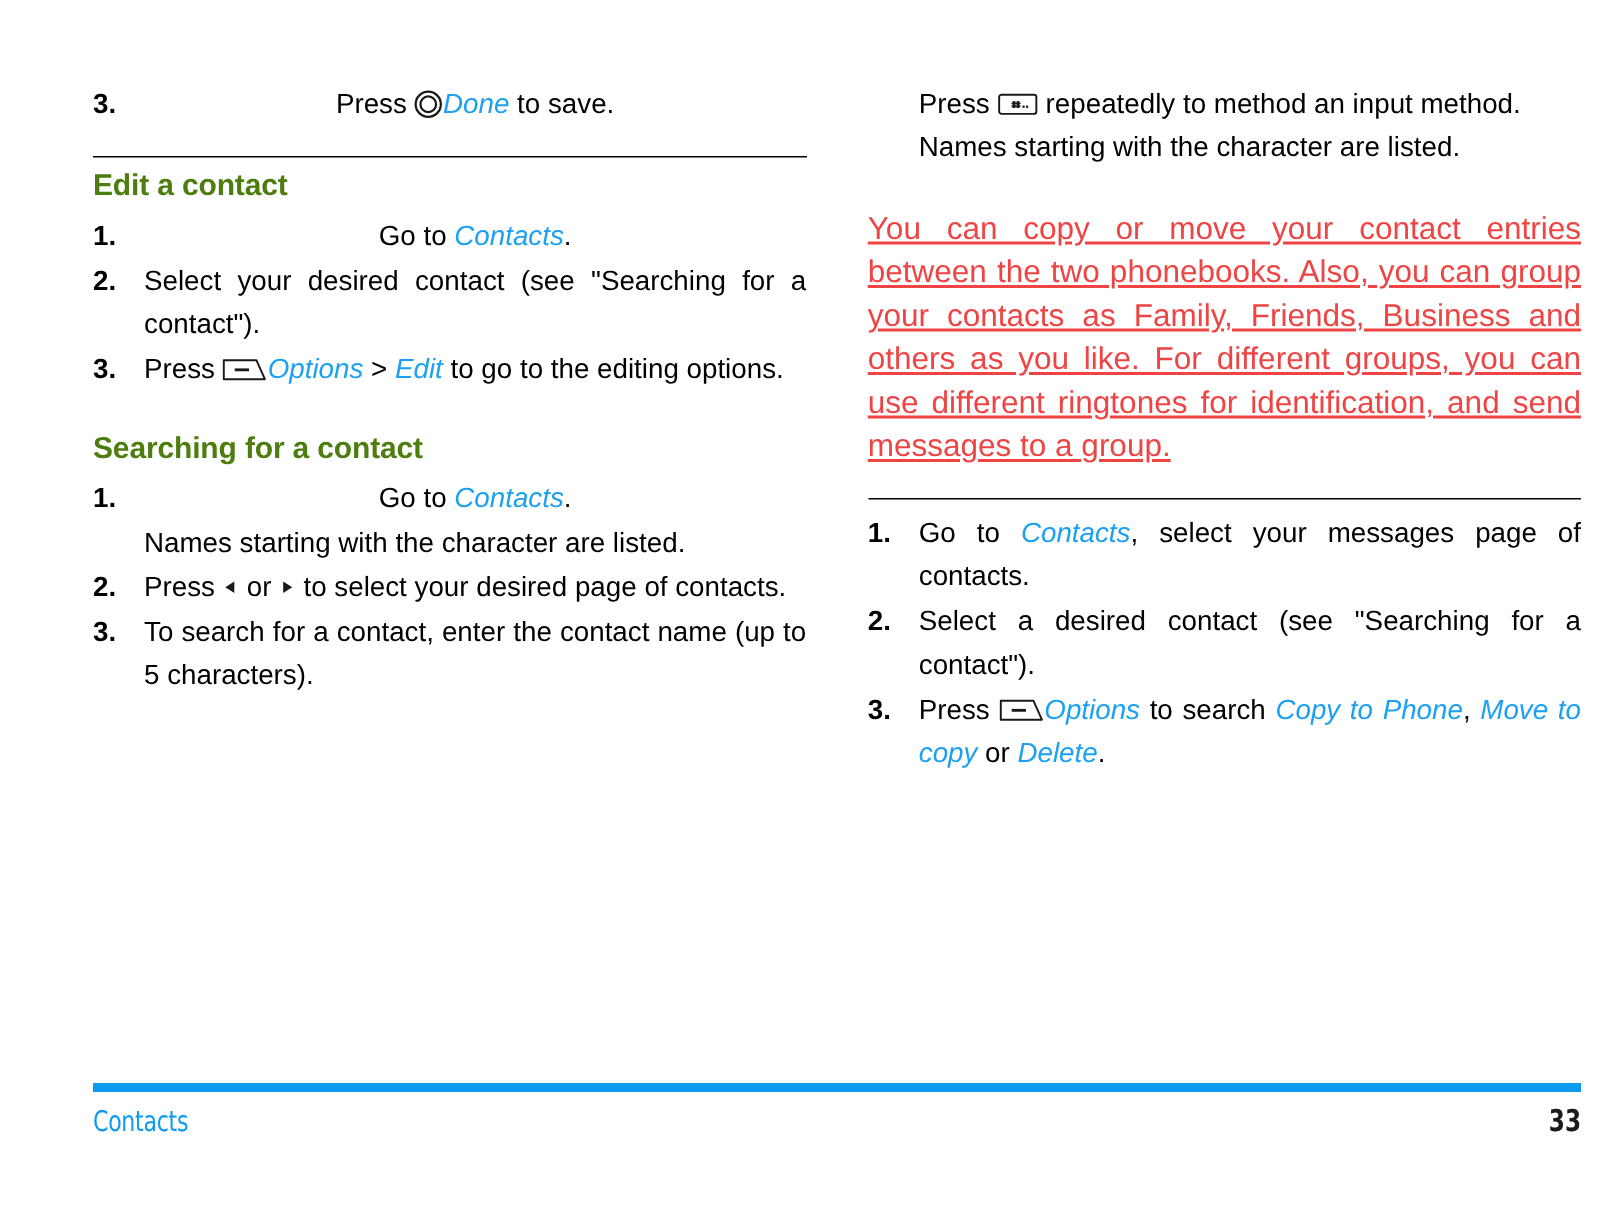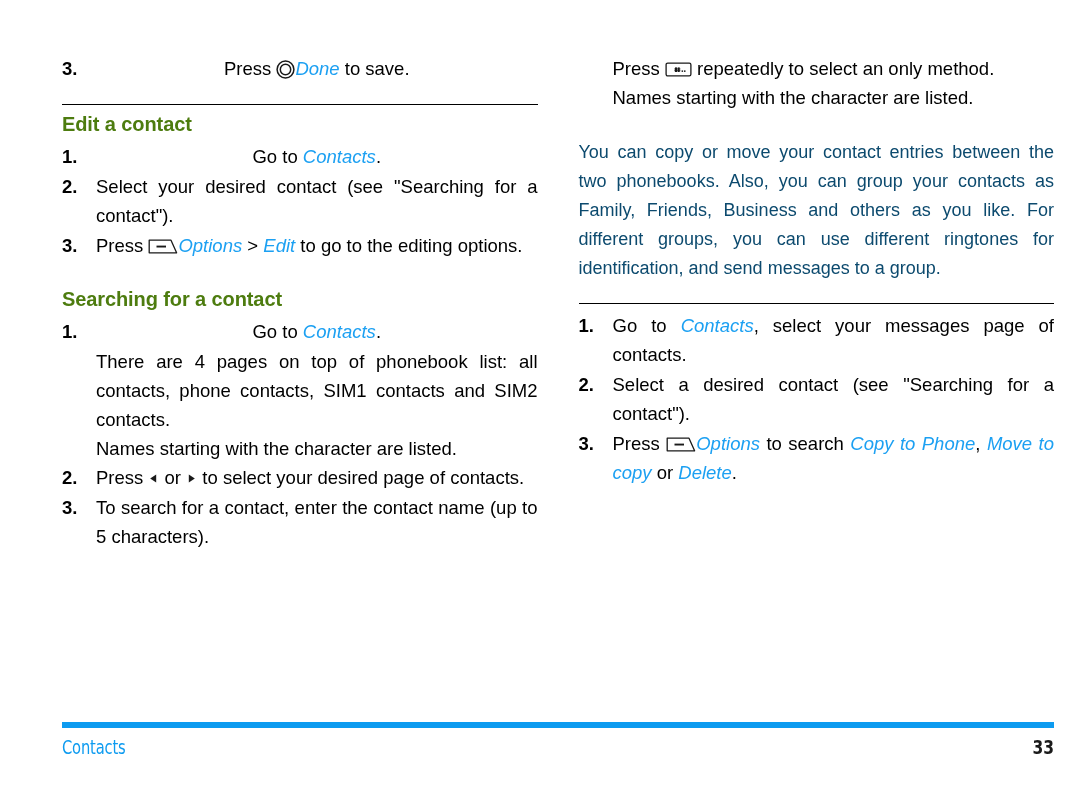--- a/index.html
+++ b/index.html
@@ -80,25 +80,26 @@
   }
   .body.nojust { text-align: center; }
   .cont {
     font-size: 18.5px;
     line-height: 29px;
     text-align: justify;
     color: #000;
     margin-left: 34px;
   }
   .para {
-    font-size: 18px;
+    font-size: 21px;
     line-height: 29px;
     text-align: justify;
-    color: #0c4a6e;
+    color: #ef4444;
     margin: 0;
+    text-decoration: underline;
   }
   .blue-i { color: #1CA0F2; font-style: italic; }
 
   
   .ico {
     display: inline-block;
     vertical-align: -2px;
     line-height: 0;
   }
   .ico-softkey { width: 30px; height: 15px; }
@@ -182,21 +183,20 @@
       </div>
 
       <div class="sec-gap-lg"></div>
 
       <h2 class="heading">Searching for a contact</h2>
 
       <div class="item">
         <div class="num">1.</div>
         <div class="body nojust"><span>Go to </span><span class="blue-i">Contacts</span><span>.</span></div>
       </div>
-      <div class="cont">There are 4 pages on top of phonebook list: all contacts, phone contacts, SIM1 contacts and SIM2 contacts.</div>
       <div class="cont">Names starting with the character are listed.</div>
 
       <div class="item">
         <div class="num">2.</div>
         <div class="body"><span>Press </span><span class="ico ico-arrow"><svg viewBox="0 0 11 13" width="11" height="13">
                 <path d="M8.2 2.6 L8.2 10.4 L2.2 6.5 Z" fill="#1a1a1a"></path>
               </svg></span><span> or </span><span class="ico ico-arrow"><svg viewBox="0 0 11 13" width="11" height="13">
                 <path d="M2.8 2.6 L2.8 10.4 L8.8 6.5 Z" fill="#1a1a1a"></path>
               </svg></span><span> to select your desired page of contacts.</span></div>
       </div>
@@ -211,21 +211,21 @@
     <div class="col">
 
       <div class="cont"><span>Press </span><span class="ico ico-hashkey"><svg viewBox="0 0 27 15" width="27" height="15">
               <rect x="1.1" y="1.1" width="24.8" height="12.8" rx="1.6" fill="none" stroke="#1a1a1a" stroke-width="1.3"></rect>
               <rect x="10.0" y="5.4" width="2.0" height="4.6" fill="#1a1a1a"></rect>
               <rect x="12.7" y="5.4" width="2.0" height="4.6" fill="#1a1a1a"></rect>
               <rect x="9.3" y="6.5" width="6.1" height="0.9" fill="#1a1a1a"></rect>
               <rect x="9.3" y="8.3" width="6.1" height="0.9" fill="#1a1a1a"></rect>
               <rect x="16.6" y="8.4" width="1.5" height="1.5" fill="#1a1a1a"></rect>
               <rect x="19.0" y="8.4" width="1.5" height="1.5" fill="#1a1a1a"></rect>
-            </svg></span><span> repeatedly to select an only method.</span></div>
+            </svg></span><span> repeatedly to method an input method.</span></div>
       <div class="cont">Names starting with the character are listed.</div>
 
       <div class="sec-gap-lg"></div>
 
       <p class="para">You can copy or move your contact entries between the two phonebooks. Also, you can group your contacts as Family, Friends, Business and others as you like. For different groups, you can use different ringtones for identification, and send messages to a group.</p>
 
       <div class="sec-gap"></div>
 
       <div class="rule"></div>
 

